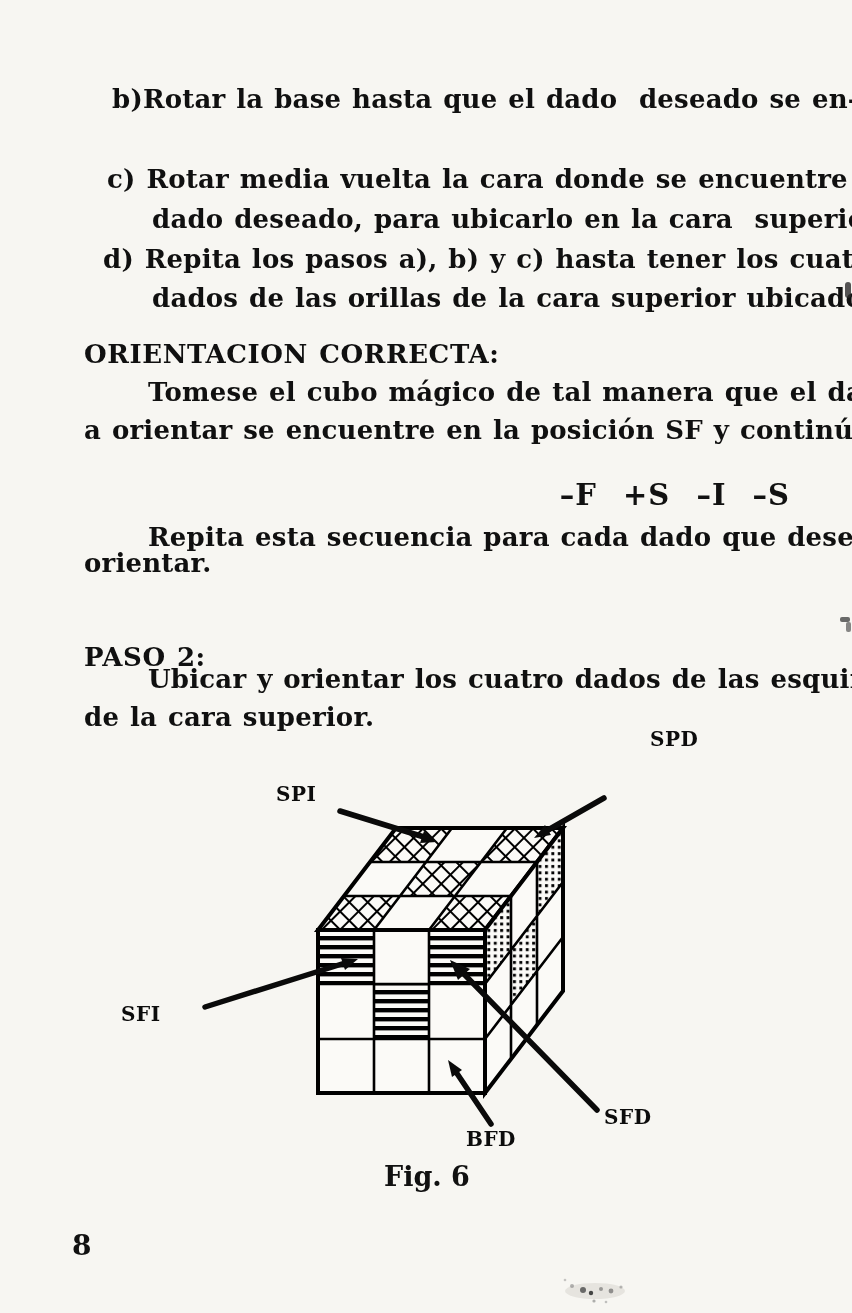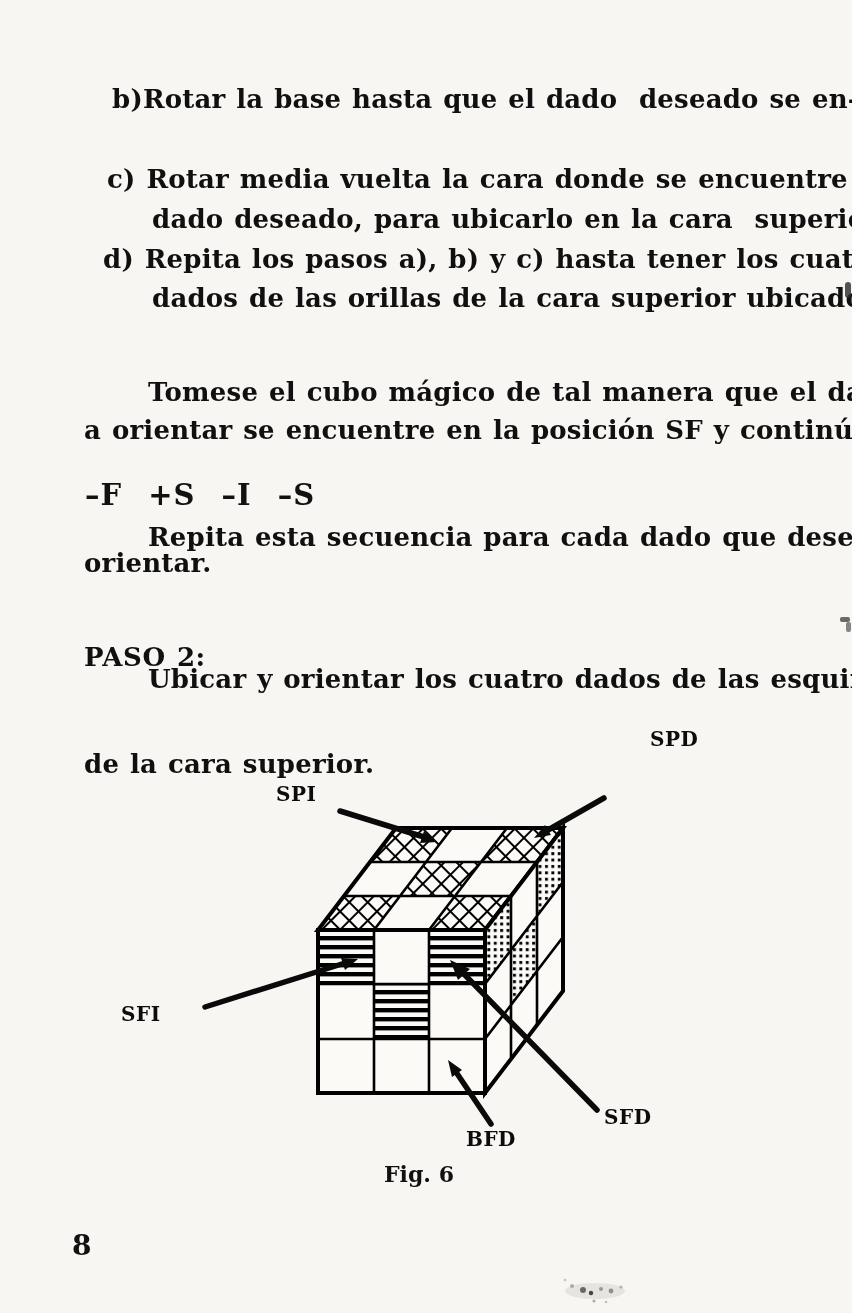--- a/index.html
+++ b/index.html
@@ -18,68 +18,69 @@
     font-weight:700;
     font-size:26px;
     letter-spacing:0.2px;
     word-spacing:1.6px;
     color:#101010;
   }
   .heading{letter-spacing:0.6px;}
   .formula{
     position:absolute;
     left:85px;width:705px;
-    text-align:left;
+    text-align:right;
     font-weight:700;
     font-size:29px;
     letter-spacing:1px;
     word-spacing:15px;
     white-space:pre;
   }
   .fig-label{
     position:absolute;
     font-weight:700;
     font-size:20px;
     letter-spacing:0.5px;
     white-space:pre;
     color:#0c0c0c;
   }
   .caption{
     position:absolute;
     font-weight:700;
-    font-size:22px;
+    font-size:27px;
     white-space:pre;
   }
   .pageno{
     position:absolute;
     font-weight:700;
     font-size:28px;
   }
   svg{position:absolute;left:0;top:0;}
 </style>
 </head>
 <body>
 
 <div class="page">
 
   <div class="line" style="left:112px;top:84px;">b)Rotar la base hasta que el dado  deseado se en-</div>
   <div class="line" style="left:107px;top:164px;">c) Rotar media vuelta la cara donde se encuentre el</div>
   <div class="line" style="left:152px;top:204px;">dado deseado, para ubicarlo en la cara  superior.</div>
   <div class="line" style="left:103px;top:244px;">d) Repita los pasos a), b) y c) hasta tener los cuatro</div>
   <div class="line" style="left:152px;top:283px;">dados de las orillas de la cara superior ubicados.</div>
 
+  <div class="line heading" style="left:84px;top:339px;">ORIENTACION CORRECTA:</div>
   <div class="line" style="left:148px;top:377px;">Tomese el cubo mágico de tal manera que el dado</div>
   <div class="line" style="left:84px;top:415px;">a orientar se encuentre en la posición SF y continúe</div>
   <div class="formula" style="top:478px;">–F +S –I –S</div>
   <div class="line" style="left:148px;top:522px;">Repita esta secuencia para cada dado que desee</div>
   <div class="line" style="left:84px;top:548px;">orientar.</div>
 
   <div class="line heading" style="left:84px;top:626px;margin-top:16px;">PASO 2:</div>
   <div class="line" style="left:148px;top:664px;">Ubicar y orientar los cuatro dados de las esquinas</div>
-  <div class="line" style="left:84px;top:702px;margin-top:47px;">de la cara superior.</div>
+  <div class="line" style="left:84px;top:702px;">de la cara superior.</div>
 
   <svg width="852" height="1313" viewBox="0 0 852 1313">
     <defs>
       <pattern id="xh" width="13" height="13" patternUnits="userSpaceOnUse" patternTransform="rotate(45)">
         <rect width="13" height="13" fill="#fbfaf7"></rect>
         <path d="M0,0 H13 M0,0 V13" stroke="#000" stroke-width="4"></path>
       </pattern>
       <pattern id="hs" width="12" height="9" patternUnits="userSpaceOnUse">
         <rect width="12" height="9" fill="#fbfaf7"></rect>
         <rect width="12" height="4.4" fill="#000"></rect>

